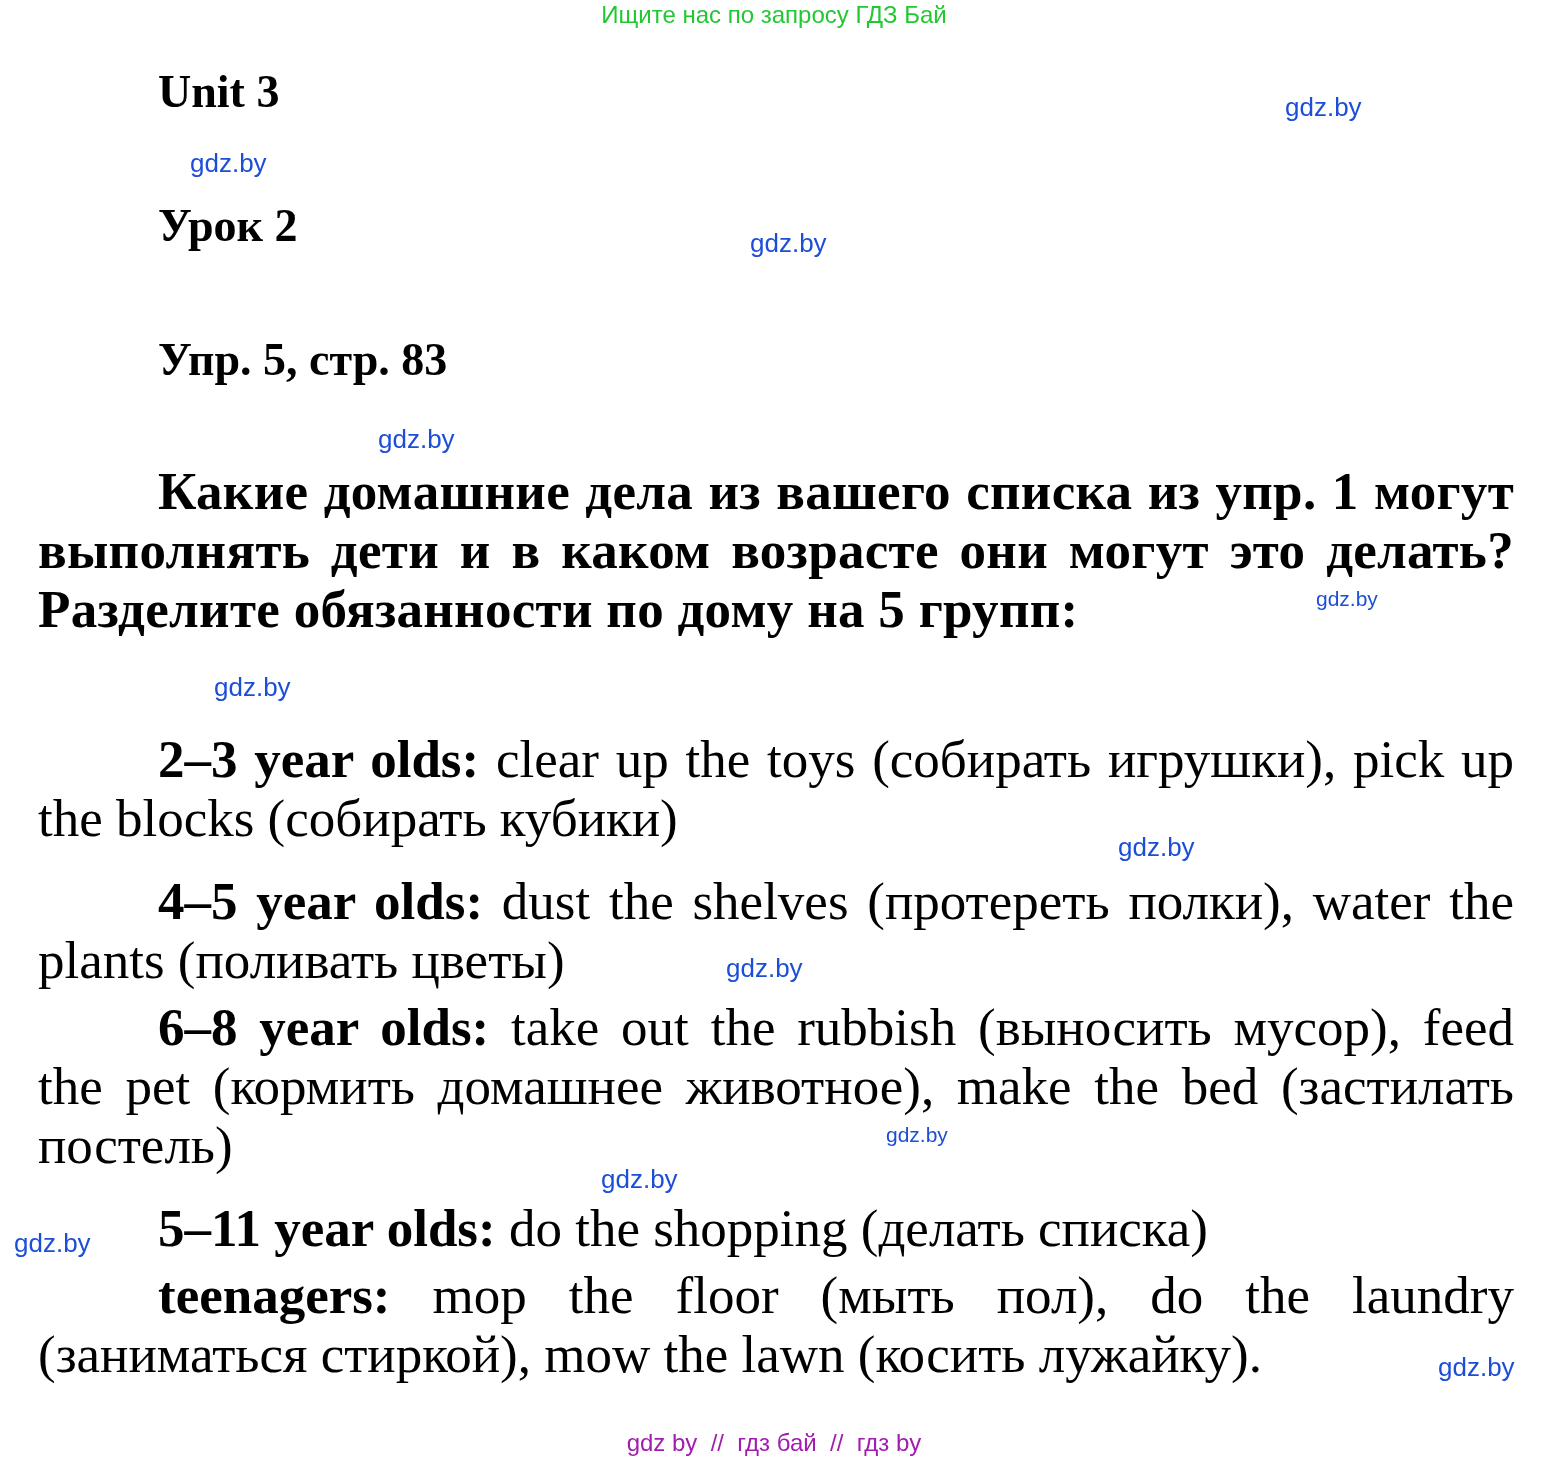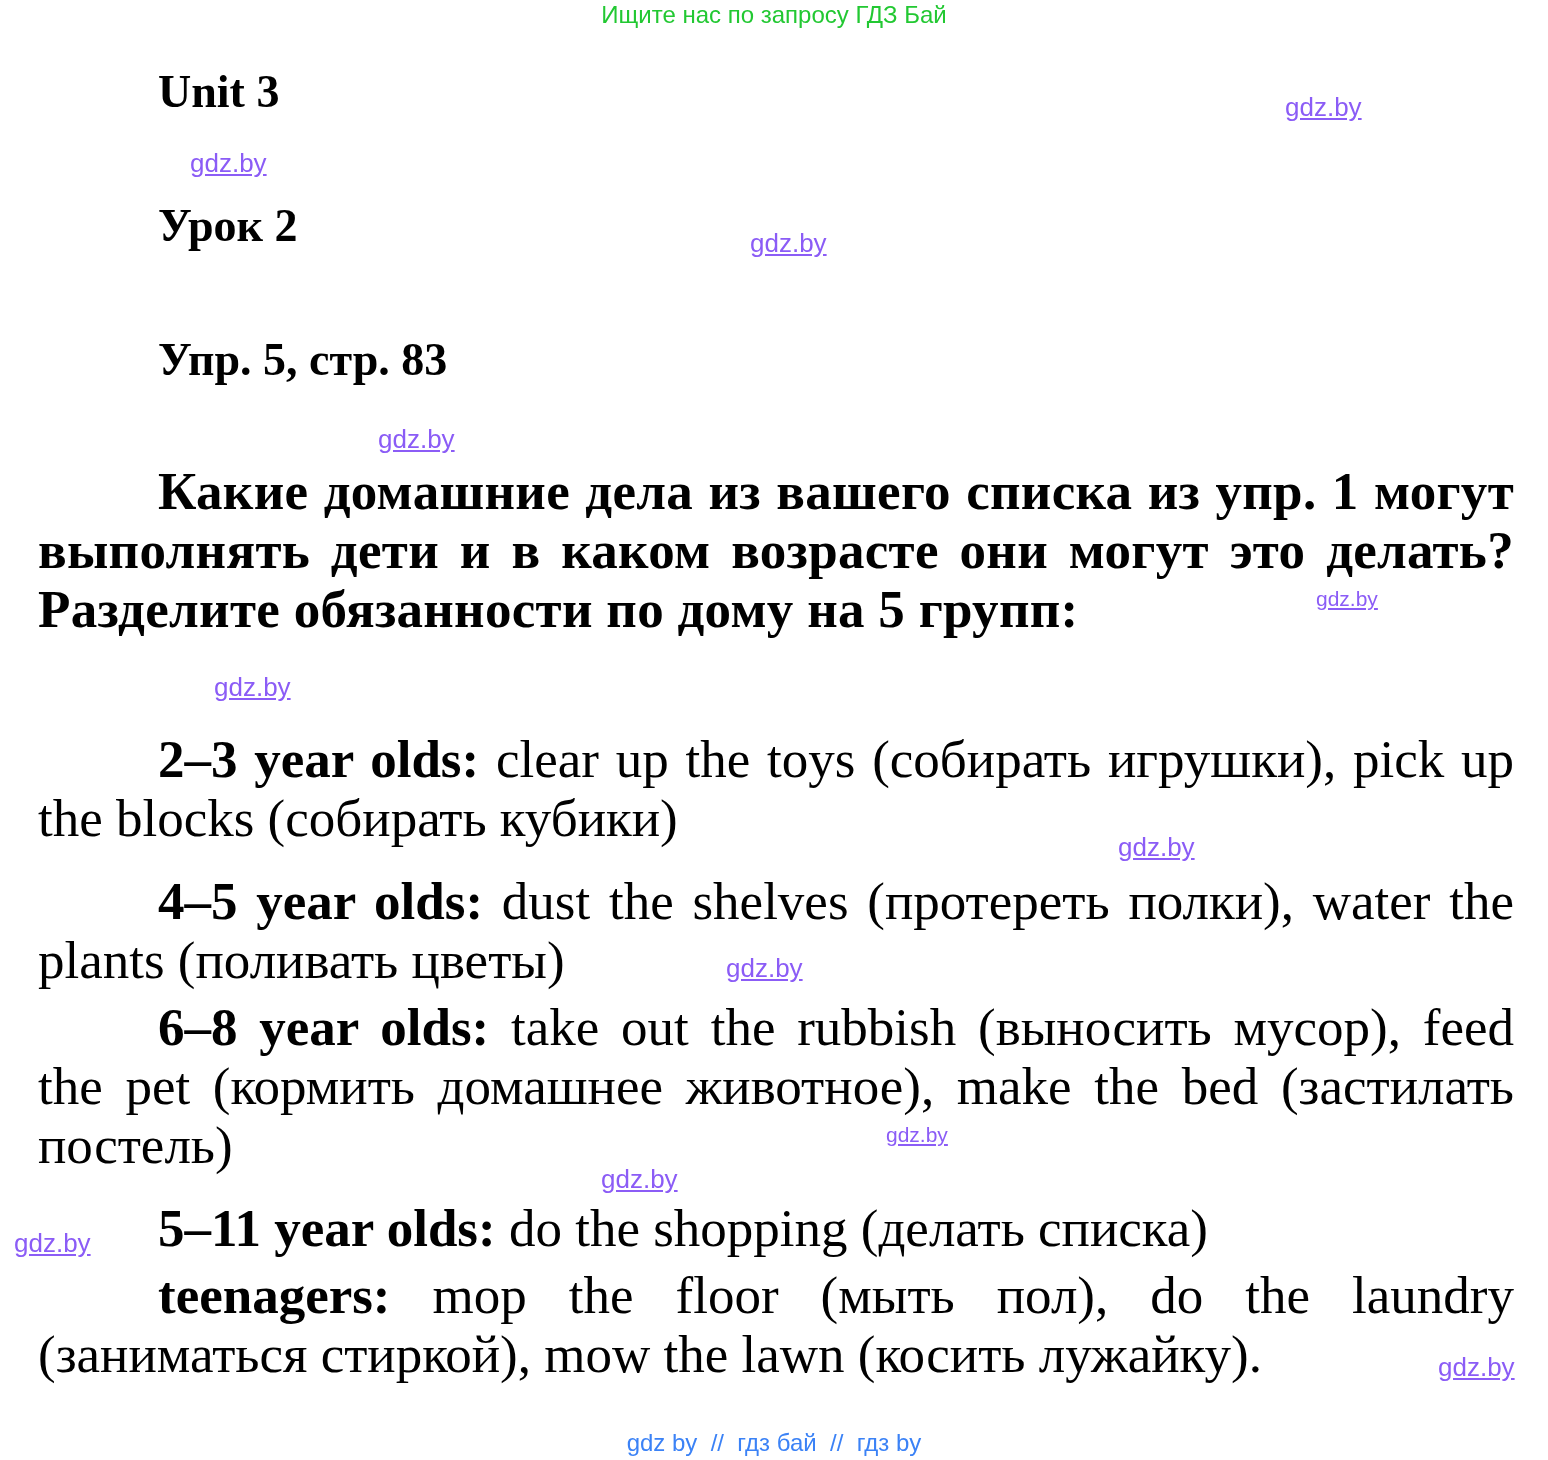--- a/index.html
+++ b/index.html
@@ -1,20 +1,20 @@
 <!DOCTYPE html>
 <html><head>
   <meta charset="utf-8">
   <style>
     html, body { margin: 0; padding: 0; background: #ffffff; }
     body { width: 1548px; height: 1460px; position: relative; overflow: hidden; font-family: "Liberation Serif", serif; color: #000; }
     .top-banner { position: absolute; top: 0; left: 0; width: 1548px; text-align: center; font-family: "Liberation Sans", sans-serif; font-size: 24px; line-height: 30px; color: #22c832; }
-    .footer { position: absolute; top: 1428px; left: 0; width: 1548px; text-align: center; font-family: "Liberation Sans", sans-serif; font-size: 24px; line-height: 30px; color: #3b82f6; white-space: pre; }
+    .footer { position: absolute; top: 1428px; left: 0; width: 1548px; text-align: center; font-family: "Liberation Sans", sans-serif; font-size: 24px; line-height: 30px; color: #a21caf; white-space: pre; }
     .h { position: absolute; left: 158px; font-weight: bold; font-size: 46px; line-height: 60px; }
-    .wm { position: absolute; font-family: "Liberation Sans", sans-serif; font-size: 26px; line-height: 30px; color: #8b5cf6; text-decoration: underline; }
+    .wm { position: absolute; font-family: "Liberation Sans", sans-serif; font-size: 26px; line-height: 30px; color: #1d4ed8; }
     .para { position: absolute; left: 38px; width: 1476px; font-size: 53px; line-height: 59px; text-align: justify; text-align-last: left; }
     .para .indent { display: inline-block; width: 120px; }
     .task { font-weight: bold; letter-spacing: 0.3px; }
     b { font-weight: bold; margin-top: 33px; }
   </style>
 </head>
 <body>
 
 <div class="top-banner">Ищите нас по запросу ГДЗ Бай</div>
 

